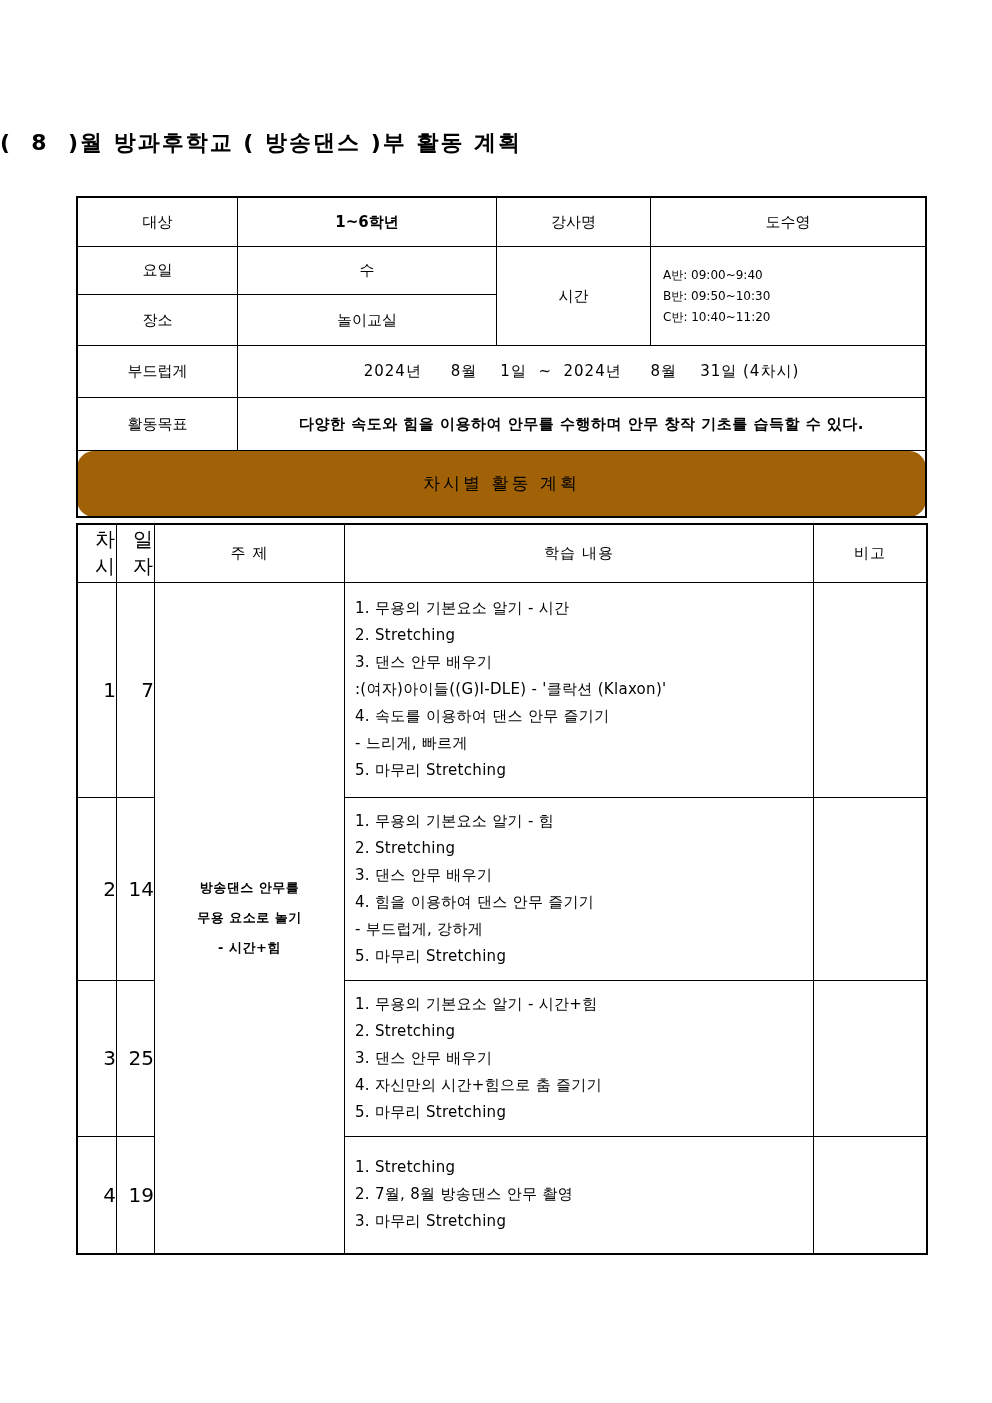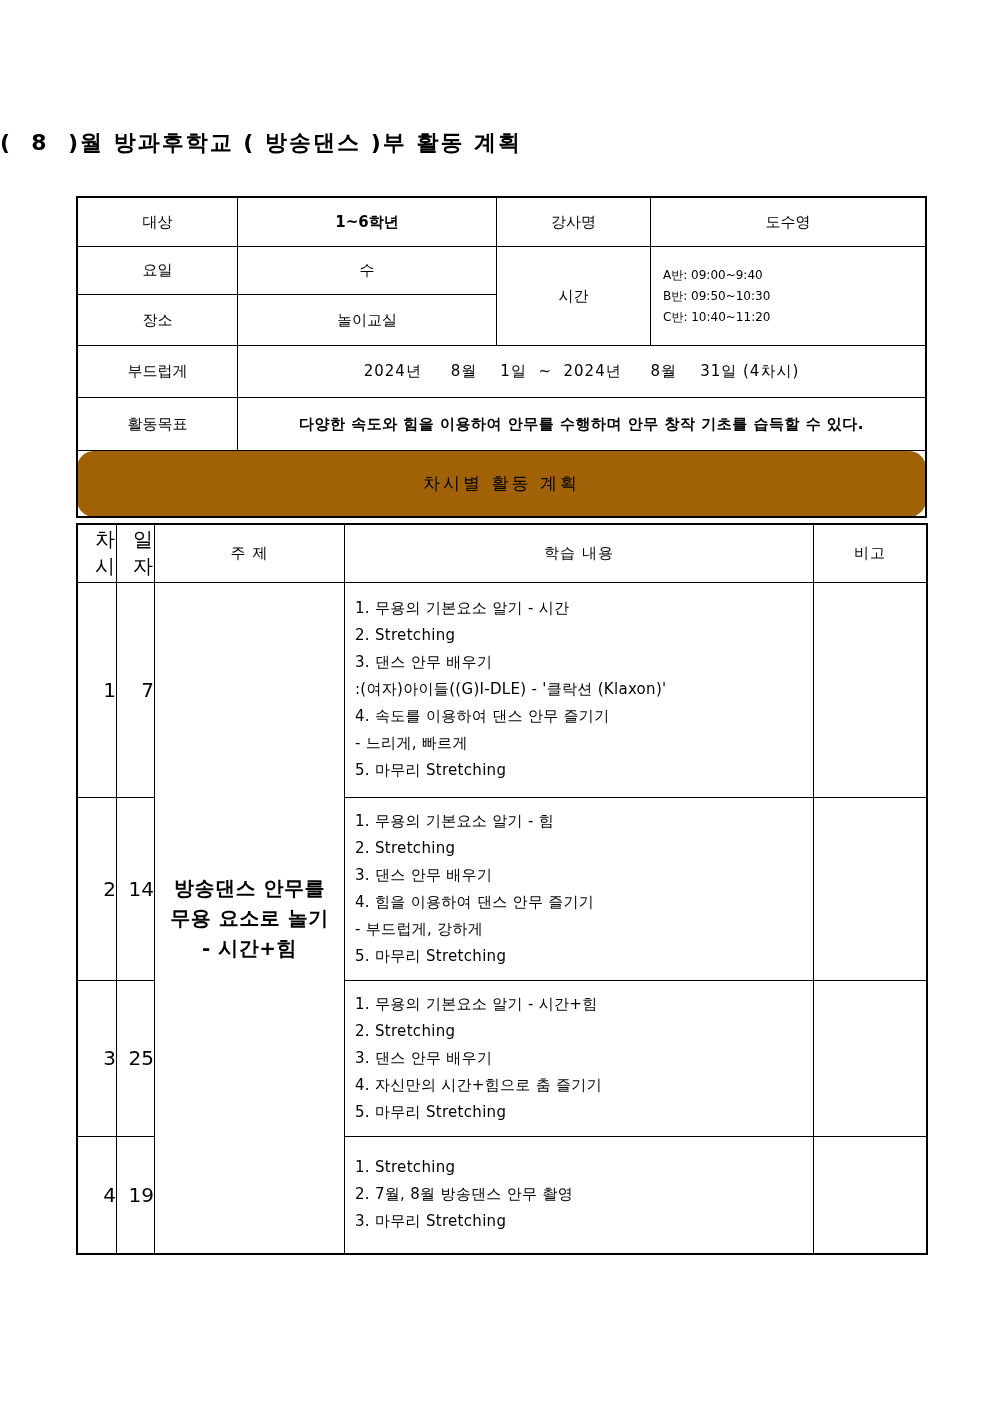--- a/index.html
+++ b/index.html
@@ -37,21 +37,21 @@
   }
   
   .s-session{width:38px;}
   .s-date{width:37px;}
   .s-topic{width:189px;}
   .s-content{width:468px;}
   .s-note{width:112px;}
   .sched-head{height:58px;letter-spacing:1px;}
   .row1{height:215px;} .row2{height:180px;} .row3{height:155px;} .row4{height:118px;}
   .topic-cell{
-    font-weight:bold;font-size:20px;line-height:30px;white-space:pre-line;
+    font-weight:bold;font-size:13px;line-height:30px;white-space:pre-line;
     letter-spacing:0.5px;
   }
   .content-cell{
     text-align:left;vertical-align:middle;padding:10px 6px 10px 10px;
     font-size:15px;line-height:27px;white-space:pre-line;letter-spacing:0.3px;
   }
   .num-cell{font-size:20px;text-align:right;}
 </style>
 </head>
 <body>

